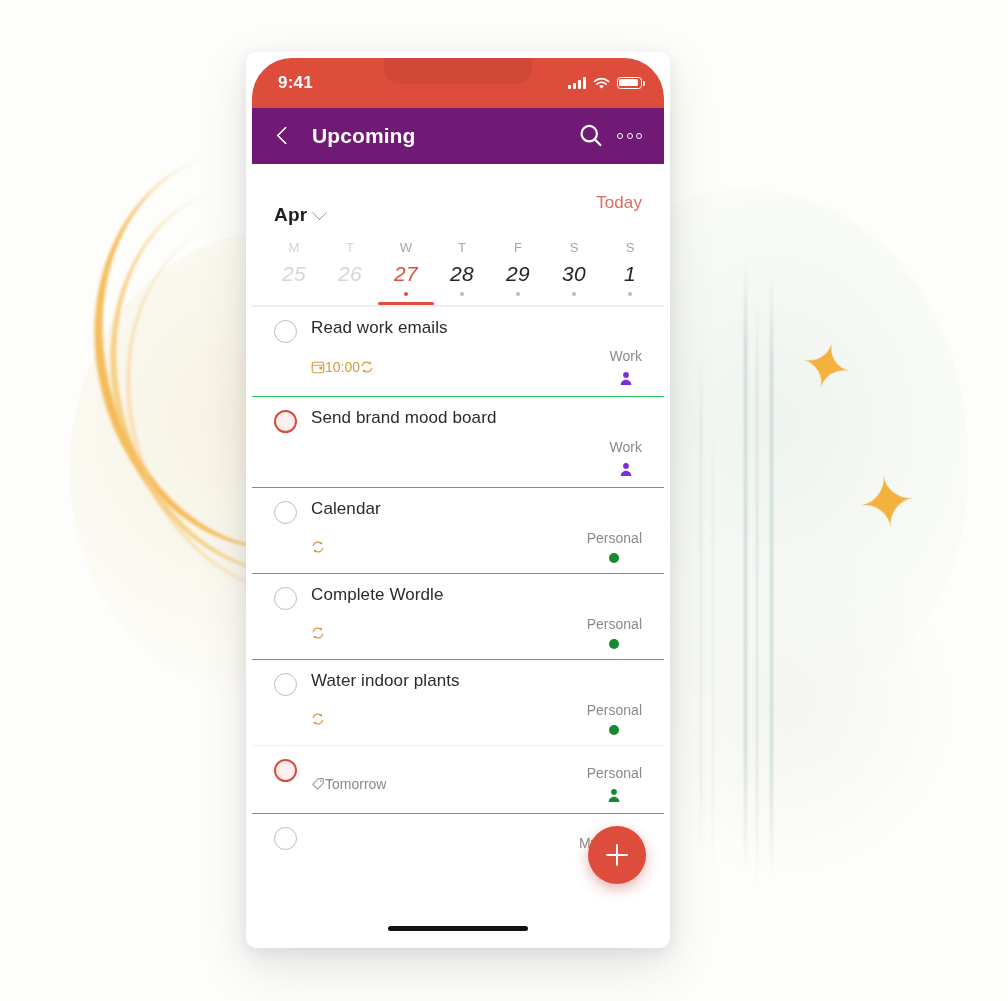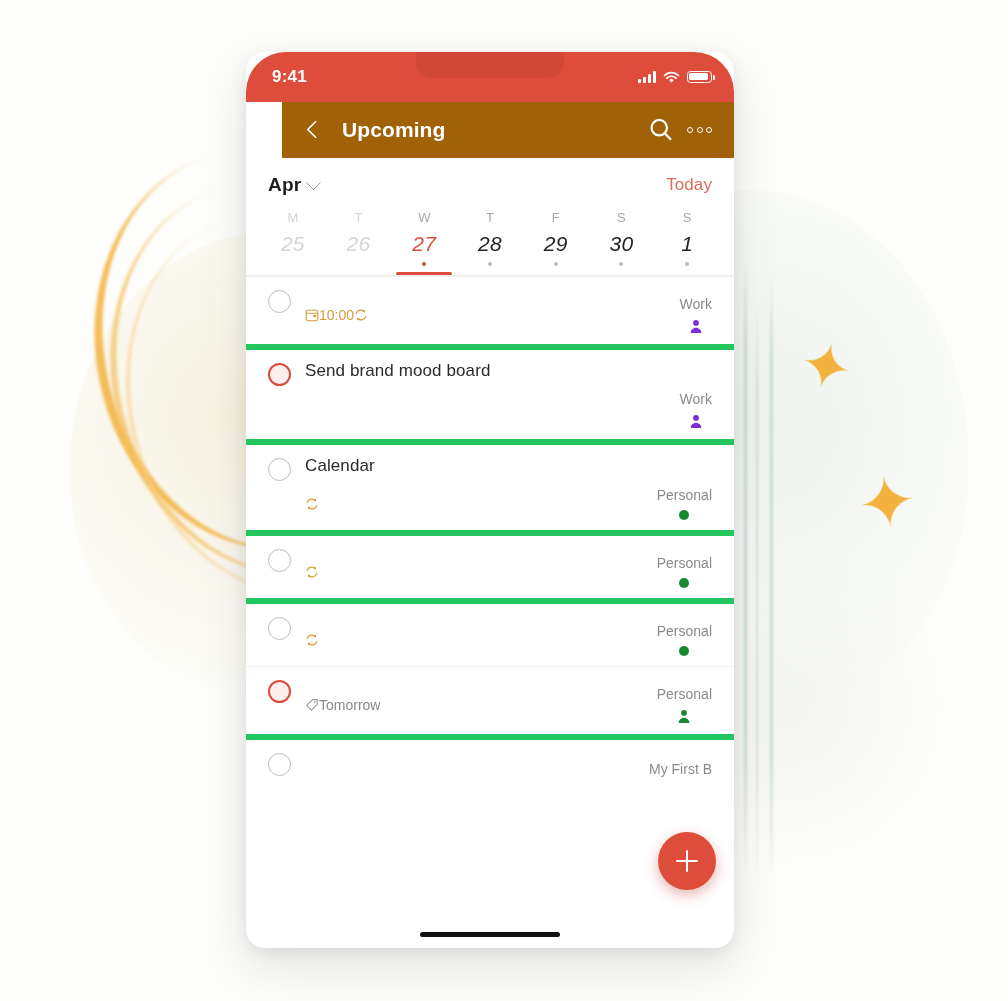--- a/index.html
+++ b/index.html
@@ -95,24 +95,25 @@
     filter: blur(.5px);
     user-select: none;
   }
   .sp1 { left: 800px; top: 330px; font-size: 62px; transform: rotate(14deg); }
   .sp2 { left: 858px; top: 462px; font-size: 70px; transform: rotate(-8deg); }
 
   
   .phone {
     position: absolute;
     left: 246px; top: 52px;
-    width: 488px; height: 896px;
+    width: 424px; height: 896px;
     background: #ffffff;
-    border-radius: 19px;
+    border-radius: 10px;
     box-shadow: 0 18px 46px rgba(90,90,90,.16), 0 4px 14px rgba(90,90,90,.10);
+    padding: 6px;
   }
   .screen {
     position: relative;
     width: 100%; height: 100%;
     background: #fff;
     border-radius: 40px;
     overflow: hidden;
     display: flex;
     flex-direction: column;
   }
@@ -155,27 +156,26 @@
     width: 19px; height: 6.5px; background: #fff; border-radius: 1.5px;
   }
   .batt::before {
     content: ""; position: absolute; right: -3.6px; top: 3.2px;
     width: 2px; height: 4.5px; background: #fff; border-radius: 0 1.5px 1.5px 0;
   }
 
   
   .appbar {
     height: 56px;
-    background: #a16207;
+    background: #701a75;
     display: flex;
     align-items: center;
     padding: 0 20px 0 18px;
     gap: 10px;
     flex: none;
-    margin-left: 36px;
   }
   .back-chev {
     width: 26px; height: 26px;
     position: relative;
     cursor: pointer;
     flex: none;
   }
   .back-chev::before {
     content: "";
     position: absolute; left: 9px; top: 6px;
@@ -201,20 +201,21 @@
 
   
   .month-row {
     display: flex; align-items: center; justify-content: space-between;
     padding: 16px 22px 10px 22px;
     flex: none;
   }
   .month-pick {
     display: flex; align-items: center; gap: 7px;
     cursor: pointer;
+    margin-top: 24px;
   }
   .month-label { font-size: 19px; font-weight: 700; color: #1e1e1e; letter-spacing: .2px; }
   .chev-down {
     width: 11px; height: 11px;
     border-right: 1.9px solid #7a7a7a;
     border-bottom: 1.9px solid #7a7a7a;
     transform: rotate(45deg) translate(-2px,-2px);
     border-radius: 1px;
   }
   .today-btn { font-size: 17px; color: #dd6a5c; cursor: pointer; letter-spacing: .1px; }
@@ -255,21 +256,21 @@
     position: relative;
   }
   .section-head {
     font-size: 17px; font-weight: 700; color: #1e1e1e;
     padding: 18px 22px 12px 22px;
     letter-spacing: .2px;
   }
   .task {
     display: flex;
     padding: 10px 22px 0 22px;
-    border-top: 6px solid #22c55e;
+    border-top: 1px solid #22c55e;
     position: relative;
   }
   .task.first { border-top: 1px solid #f0f0f0; }
   .cb {
     width: 23px; height: 23px; border-radius: 50%;
     border: 1.8px solid #bdbdbd;
     flex: none;
     margin-top: 3px;
     cursor: pointer;
   }
@@ -436,20 +437,21 @@
             <div class="dnum">1</div>
             <div class="dotmark"></div>
             <div class="underline hidden"></div>
           </div>
         </div>
 
       <div class="list" id="task-list">
           <div class="task first">
             <div class="cb"></div>
             <div class="task-body">
+              <div class="task-title">Read work emails</div>
               <div class="meta">
                 <div class="meta-left">
                   <svg class="cal-ico" viewBox="0 0 16 16">
                     <rect x="1.4" y="2.6" width="13.2" height="12" rx="2.2" fill="none" stroke="#d79a3a" stroke-width="1.3"></rect>
                     <line x1="1.4" y1="6" x2="14.6" y2="6" stroke="#d79a3a" stroke-width="1.1"></line>
                     <rect x="9.6" y="7.6" width="3.2" height="3" rx=".6" fill="#d79a3a"></rect>
                   </svg>
                   <span style="color:#d79a3a">10:00</span>
                   <svg class="rep-ico" viewBox="0 0 16 16">
                     <path d="M2.6 6.4a5.4 5.4 0 0 1 9.4-2.1" fill="none" stroke="#d79a3a" stroke-width="1.4" stroke-linecap="round"></path>
@@ -500,39 +502,41 @@
                 <div class="meta-right">
                   <span class="label-gray">Personal</span>
                   <span class="proj-dot" style="background:#18892f"></span>
                 </div>
               </div>
             </div>
           </div>
           <div class="task">
             <div class="cb"></div>
             <div class="task-body">
+              <div class="task-title">Complete Wordle</div>
               <div class="meta">
                 <div class="meta-left">
                   <svg class="rep-ico" viewBox="0 0 16 16">
                     <path d="M2.6 6.4a5.4 5.4 0 0 1 9.4-2.1" fill="none" stroke="#d79a3a" stroke-width="1.4" stroke-linecap="round"></path>
                     <path d="M13.4 9.6a5.4 5.4 0 0 1-9.4 2.1" fill="none" stroke="#d79a3a" stroke-width="1.4" stroke-linecap="round"></path>
                     <path d="M12.6 1.6v3h-3z" fill="#d79a3a"></path>
                     <path d="M3.4 14.4v-3h3z" fill="#d79a3a"></path>
                   </svg>
                 </div>
                 <div class="meta-right">
                   <span class="label-gray">Personal</span>
                   <span class="proj-dot" style="background:#18892f"></span>
                 </div>
               </div>
             </div>
           </div>
           <div class="task">
             <div class="cb"></div>
             <div class="task-body">
+              <div class="task-title">Water indoor plants</div>
               <div class="meta">
                 <div class="meta-left">
                   <svg class="rep-ico" viewBox="0 0 16 16">
                     <path d="M2.6 6.4a5.4 5.4 0 0 1 9.4-2.1" fill="none" stroke="#d79a3a" stroke-width="1.4" stroke-linecap="round"></path>
                     <path d="M13.4 9.6a5.4 5.4 0 0 1-9.4 2.1" fill="none" stroke="#d79a3a" stroke-width="1.4" stroke-linecap="round"></path>
                     <path d="M12.6 1.6v3h-3z" fill="#d79a3a"></path>
                     <path d="M3.4 14.4v-3h3z" fill="#d79a3a"></path>
                   </svg>
                 </div>
                 <div class="meta-right">

